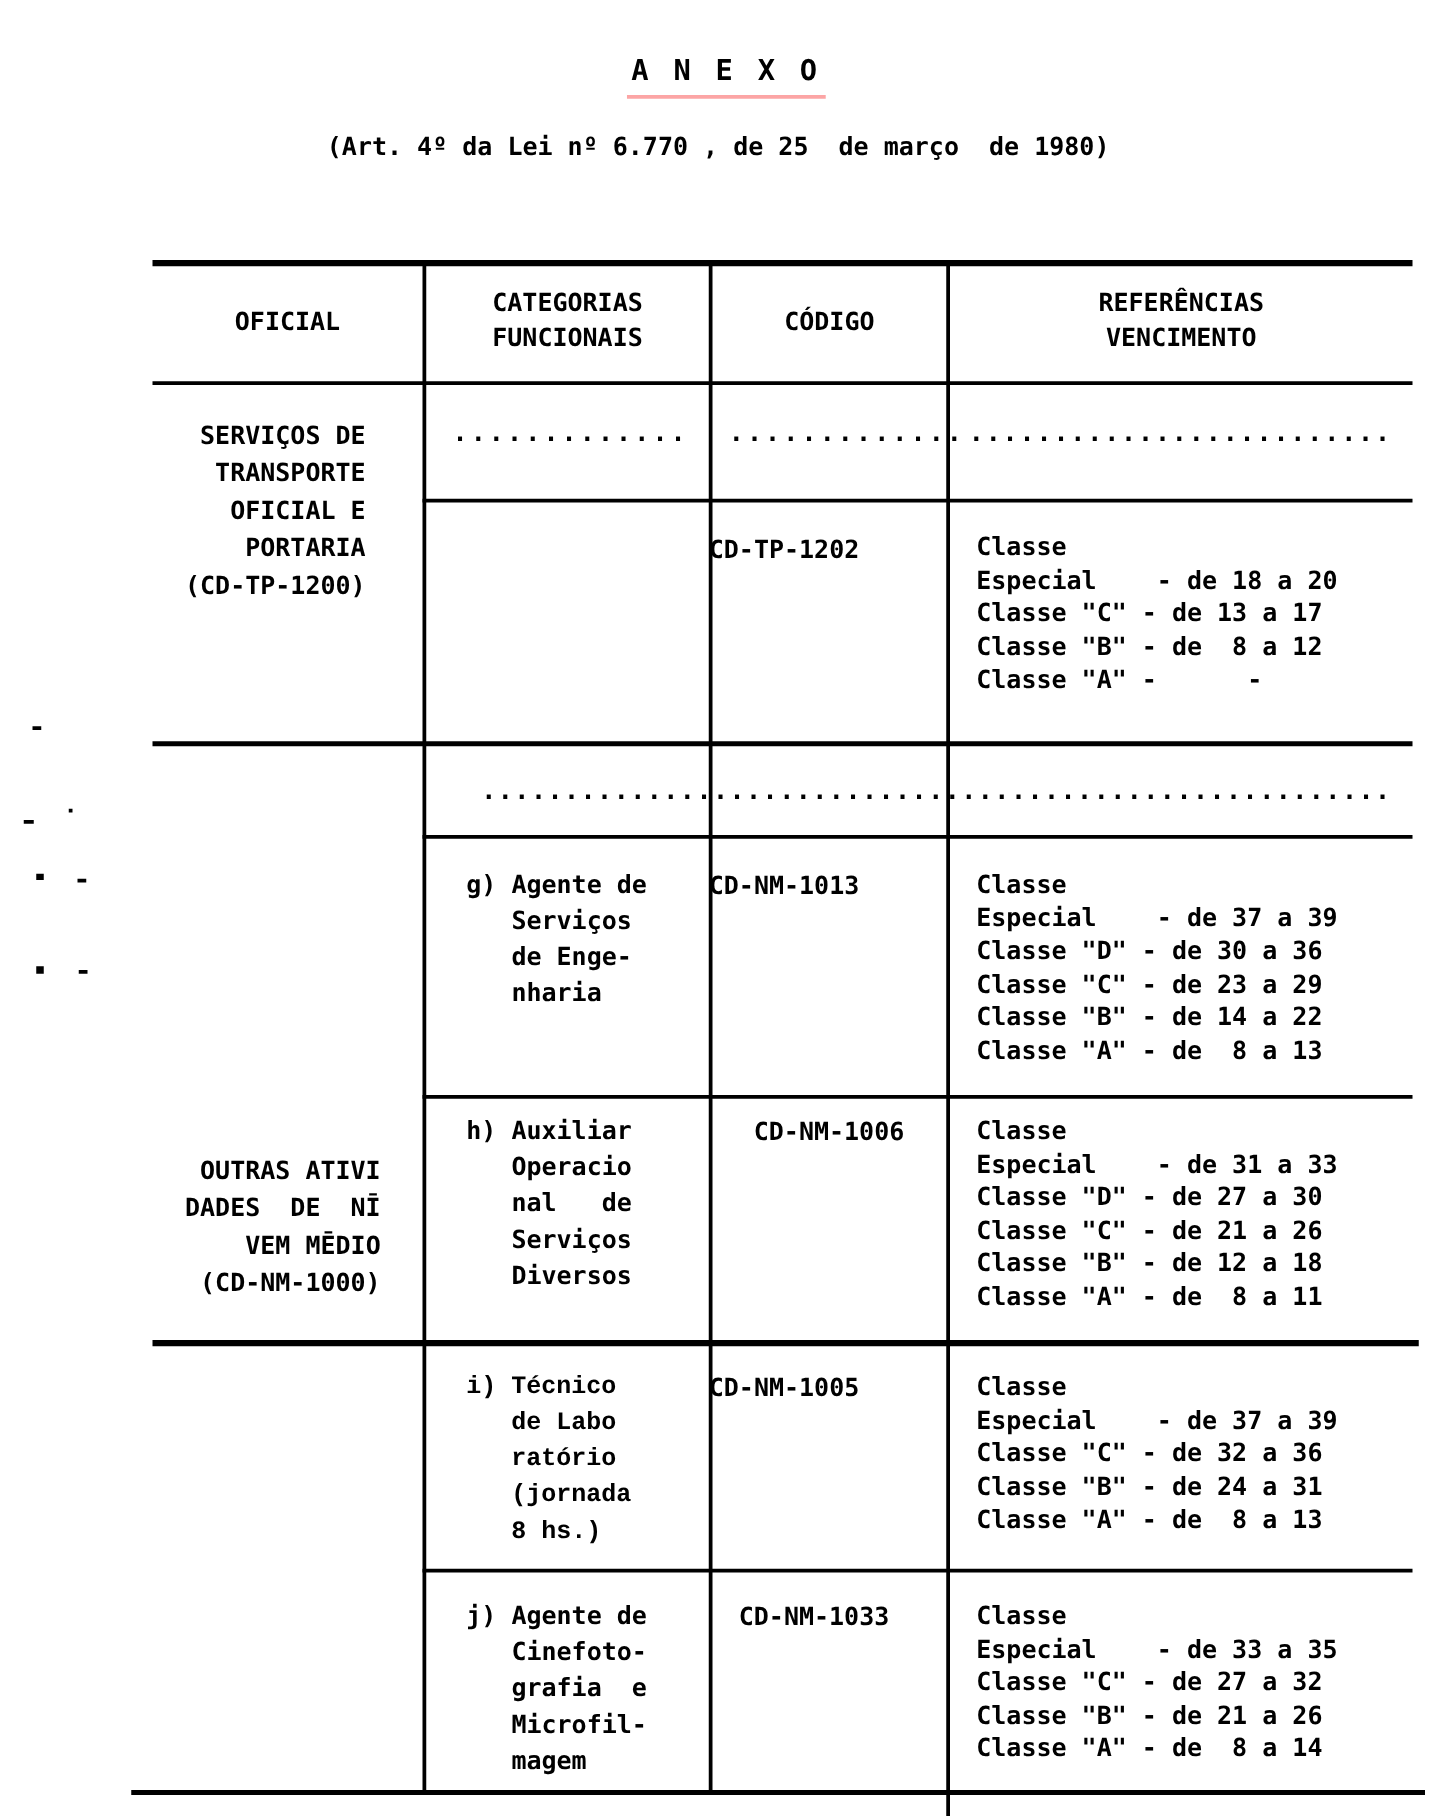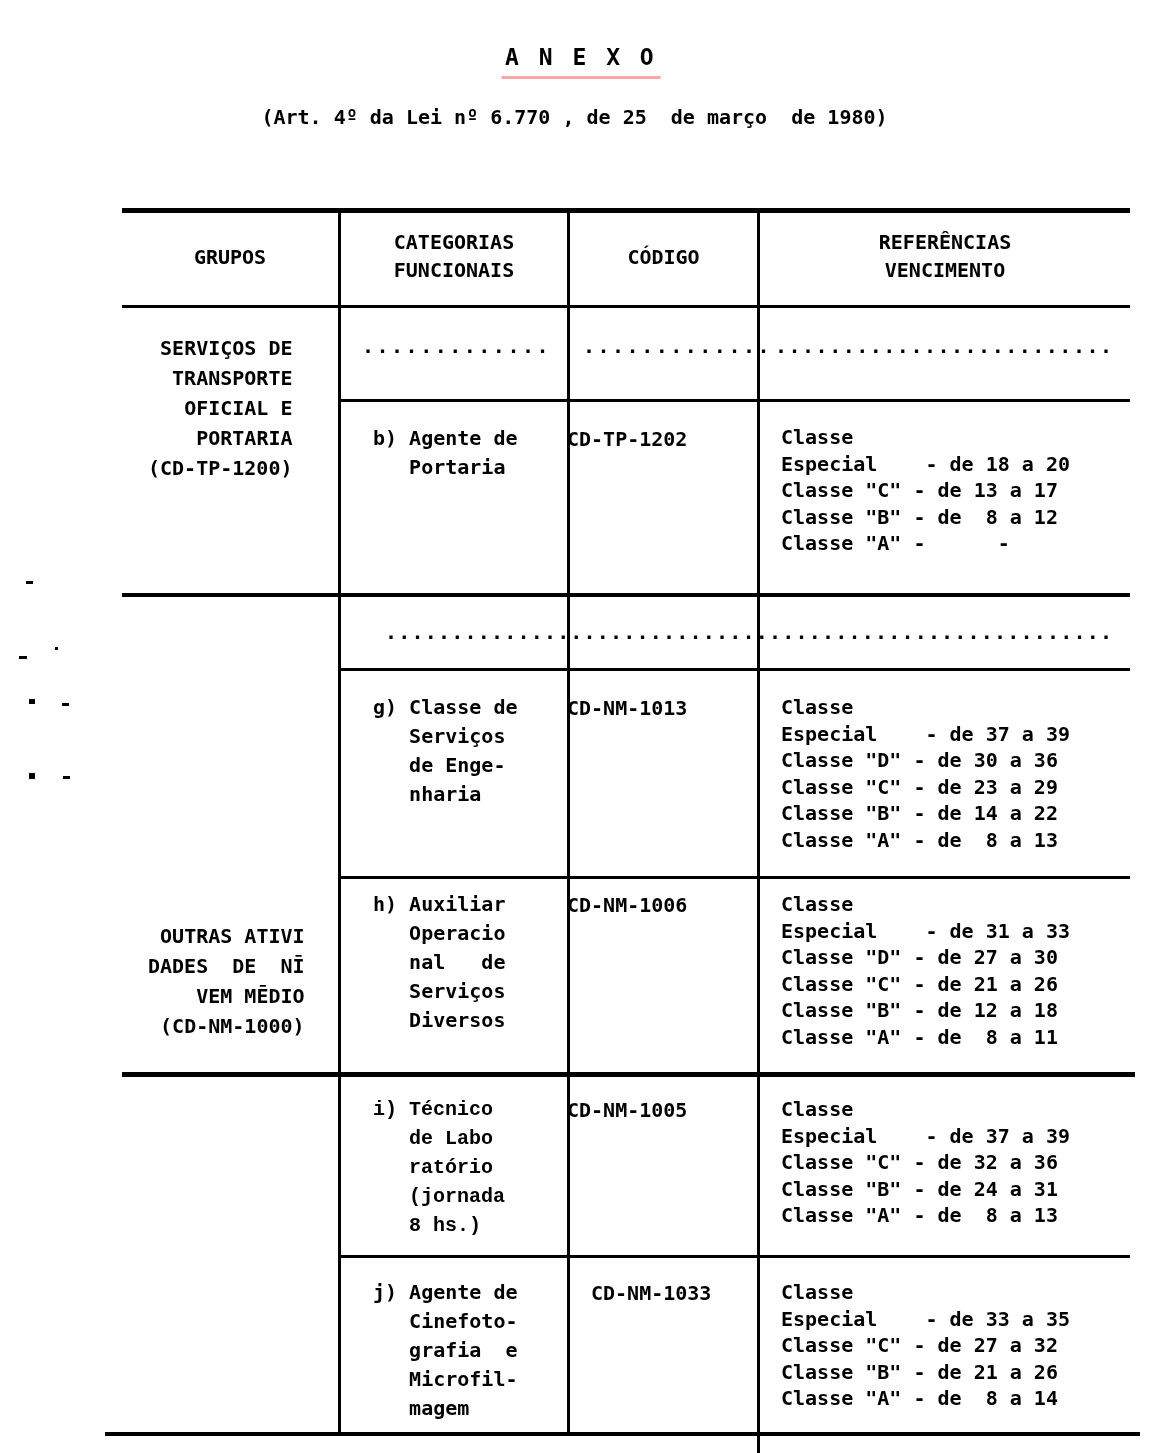--- a/index.html
+++ b/index.html
@@ -46,66 +46,64 @@
   <div class="hline" style="left:338px; top:668px; width:792px; height:3px;"></div>
   <div class="hline" style="left:338px; top:876px; width:792px; height:3px;"></div>
   <div class="hline" style="left:122px; top:1072px; width:1013px; height:5px;"></div>
   <div class="hline" style="left:338px; top:1255px; width:792px; height:3px;"></div>
   <div class="hline" style="left:105px; top:1432px; width:1035px; height:4px;"></div>
 
   <div class="vline" style="left:338px; top:208px; width:3px; height:1228px;"></div>
   <div class="vline" style="left:567px; top:208px; width:3px; height:1228px;"></div>
   <div class="vline" style="left:757px; top:208px; width:3px; height:1245px;"></div>
 
-  <div class="hdr" style="left:122px; top:243px; width:216px;">GRUPOS</div>
+  <div class="hdr" style="left:122px; top:243px; width:216px;">OFICIAL</div>
   <div class="hdr" style="left:341px; top:228px; width:226px;">CATEGORIAS
 FUNCIONAIS</div>
   <div class="hdr" style="left:570px; top:243px; width:187px;">CÓDIGO</div>
   <div class="hdr" style="left:760px; top:228px; width:370px;">REFERÊNCIAS
 VENCIMENTO</div>
 
   <div class="cell group-label" style="left:148px; top:333px;">SERVIÇOS DE
 TRANSPORTE
 OFICIAL E
 PORTARIA
 (CD-TP-1200)</div>
 
   <div class="cell dots1" style="left:362px; top:334px;">.............</div>
   <div class="cell dots1" style="left:583px; top:334px;">.............</div>
   <div class="cell dots2" style="left:775px; top:334px;">.........................</div>
 
-  <div class="cell cat" style="left:373px; top:424px;">b) Agente de
-   Portaria</div>
   <div class="cell code" style="left:567px; top:427px; width:190px;">CD-TP-1202</div>
   <div class="cell refs" style="left:781px; top:424px;">Classe
 Especial    - de 18 a 20
 Classe "C" - de 13 a 17
 Classe "B" - de  8 a 12
 Classe "A" -      -</div>
 
   <div class="cell dots3" style="left:385px; top:620px;">.......................................................</div>
 
-  <div class="cell cat" style="left:373px; top:693px;">g) Classe de
+  <div class="cell cat" style="left:373px; top:693px;">g) Agente de
    Serviços
    de Enge-
    nharia</div>
   <div class="cell code" style="left:567px; top:696px; width:190px;">CD-NM-1013</div>
   <div class="cell refs" style="left:781px; top:694px;">Classe
 Especial    - de 37 a 39
 Classe "D" - de 30 a 36
 Classe "C" - de 23 a 29
 Classe "B" - de 14 a 22
 Classe "A" - de  8 a 13</div>
 
   <div class="cell cat" style="left:373px; top:890px;">h) Auxiliar
    Operacio
    nal   de
    Serviços
    Diversos</div>
-  <div class="cell code" style="left:567px; top:893px; width:190px;">CD-NM-1006</div>
+  <div class="cell code" style="left:567px; top:893px; width:190px;padding-left:36px;">CD-NM-1006</div>
   <div class="cell refs" style="left:781px; top:891px;">Classe
 Especial    - de 31 a 33
 Classe "D" - de 27 a 30
 Classe "C" - de 21 a 26
 Classe "B" - de 12 a 18
 Classe "A" - de  8 a 11</div>
 
   <div class="cell group-label" style="left:148px; top:921px;">OUTRAS ATIVI
 DADES  DE  NĪ
 VEM MĒDIO

